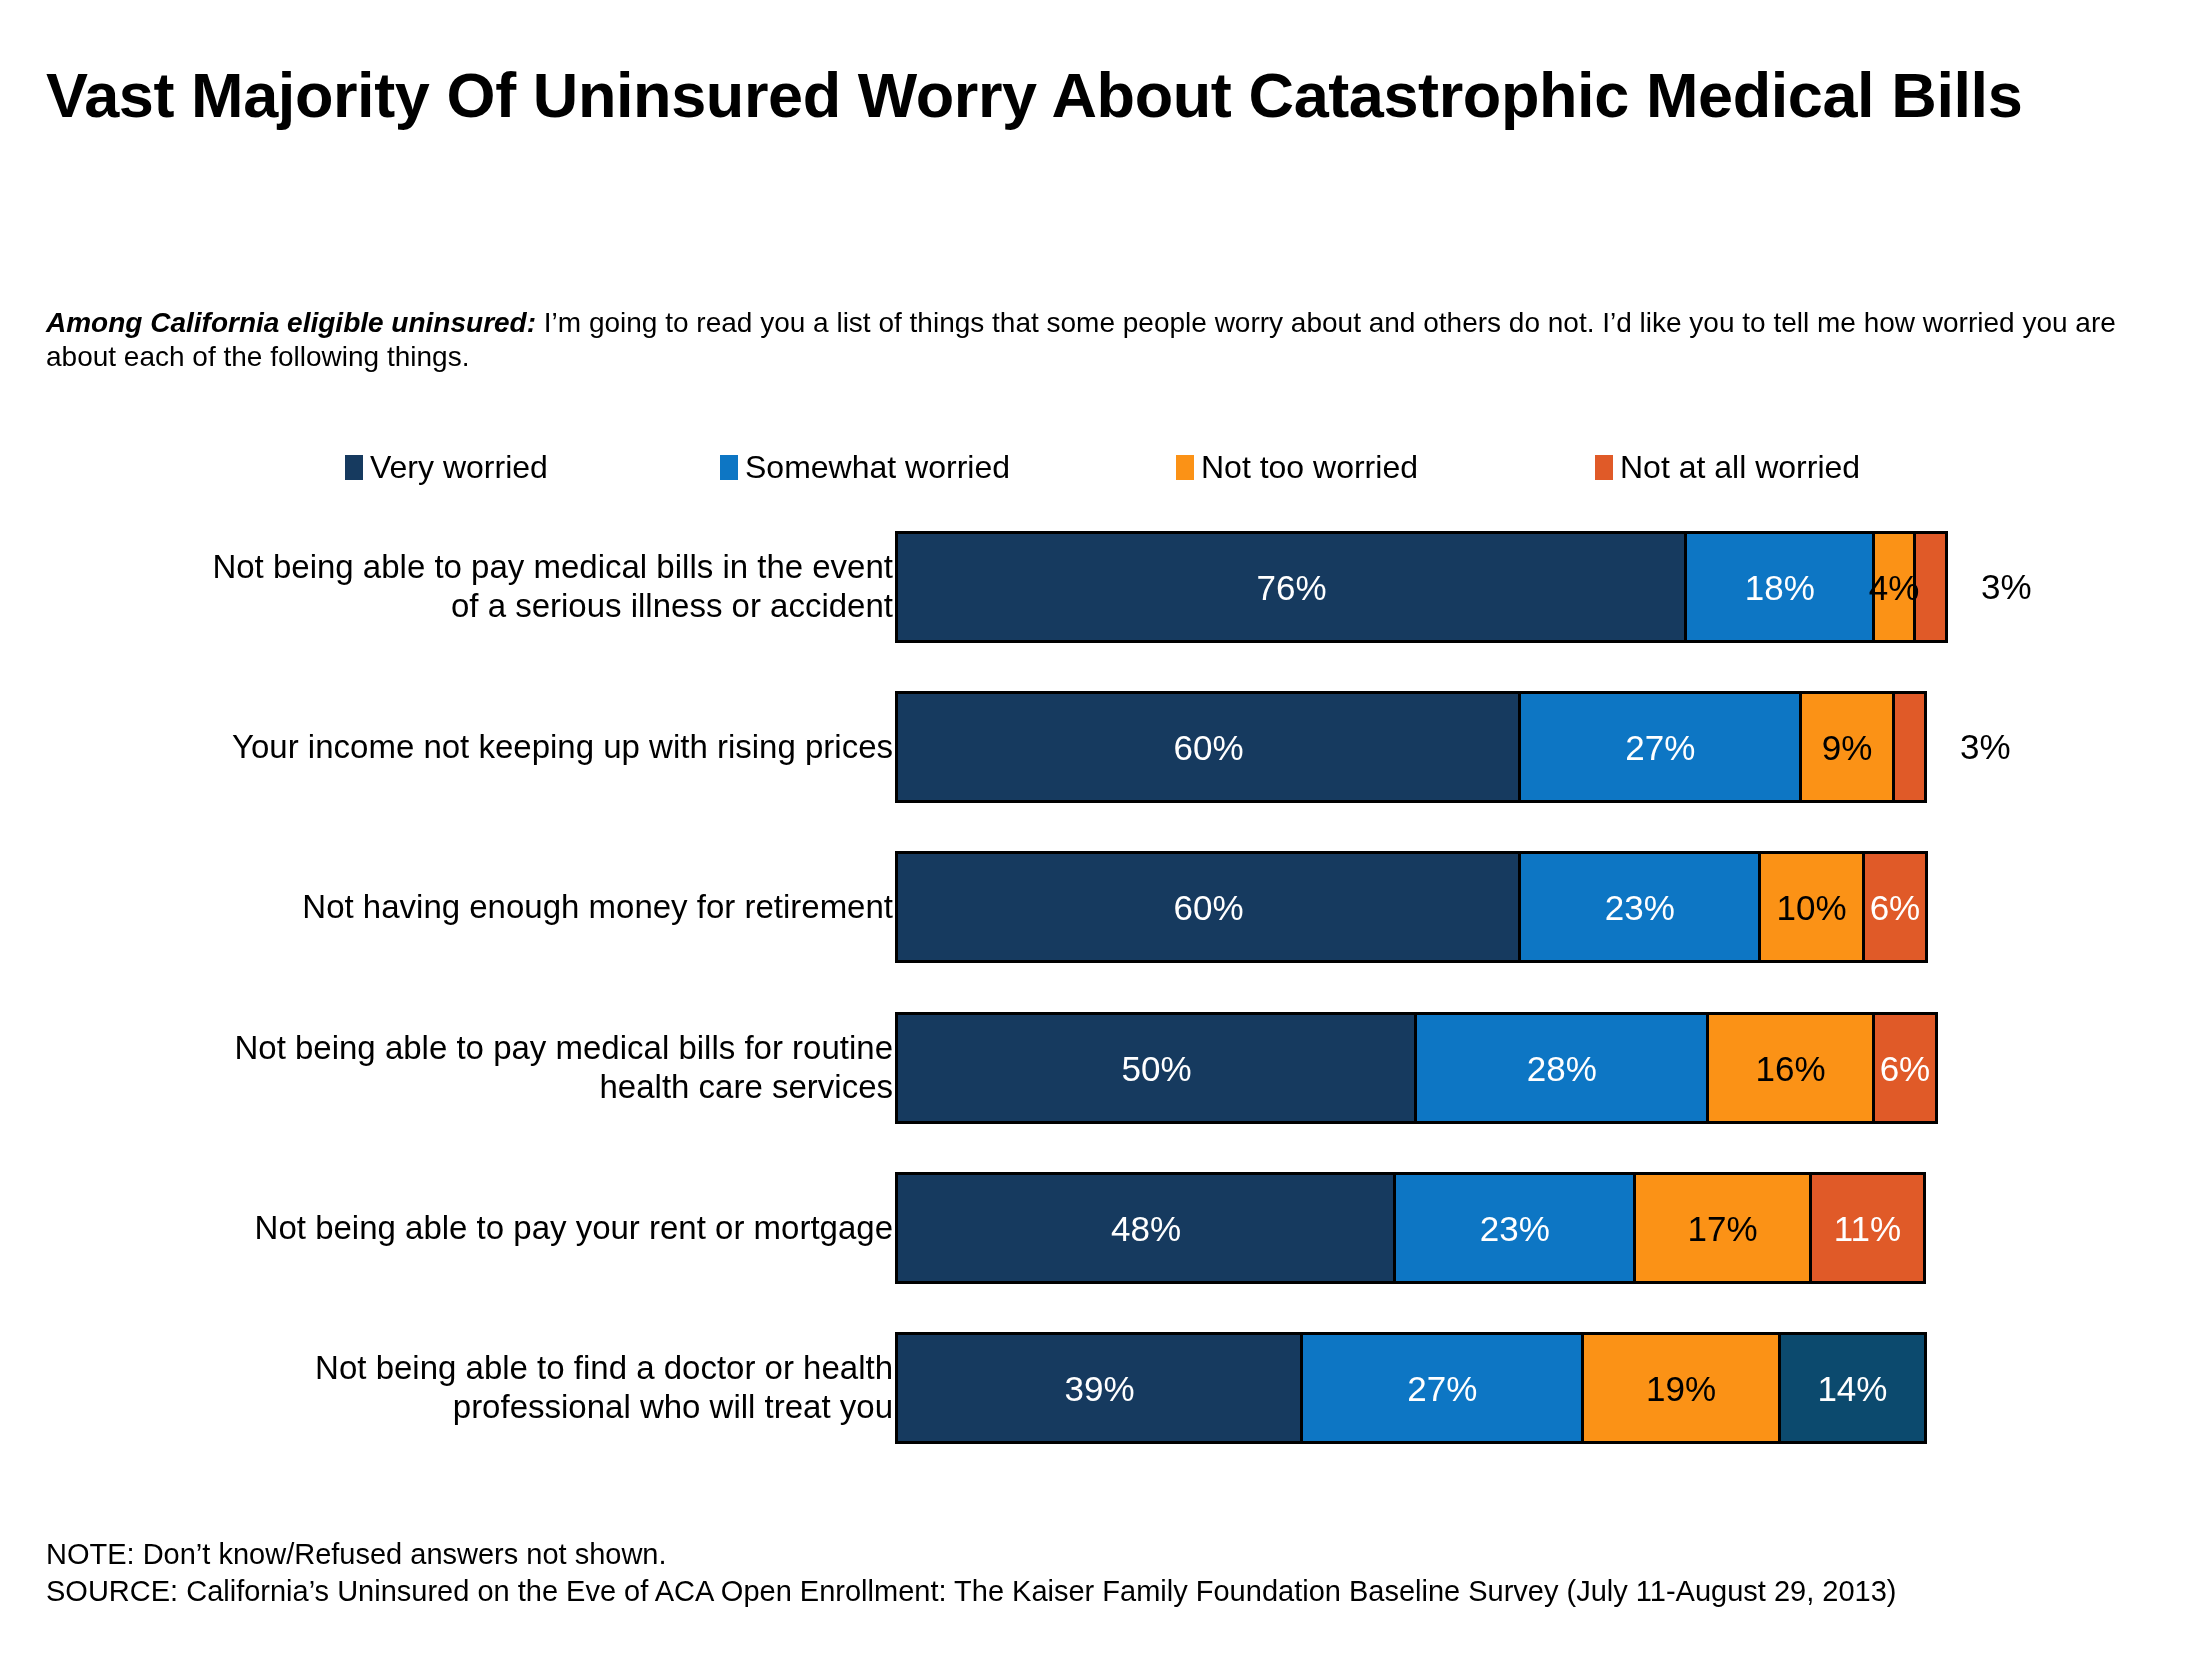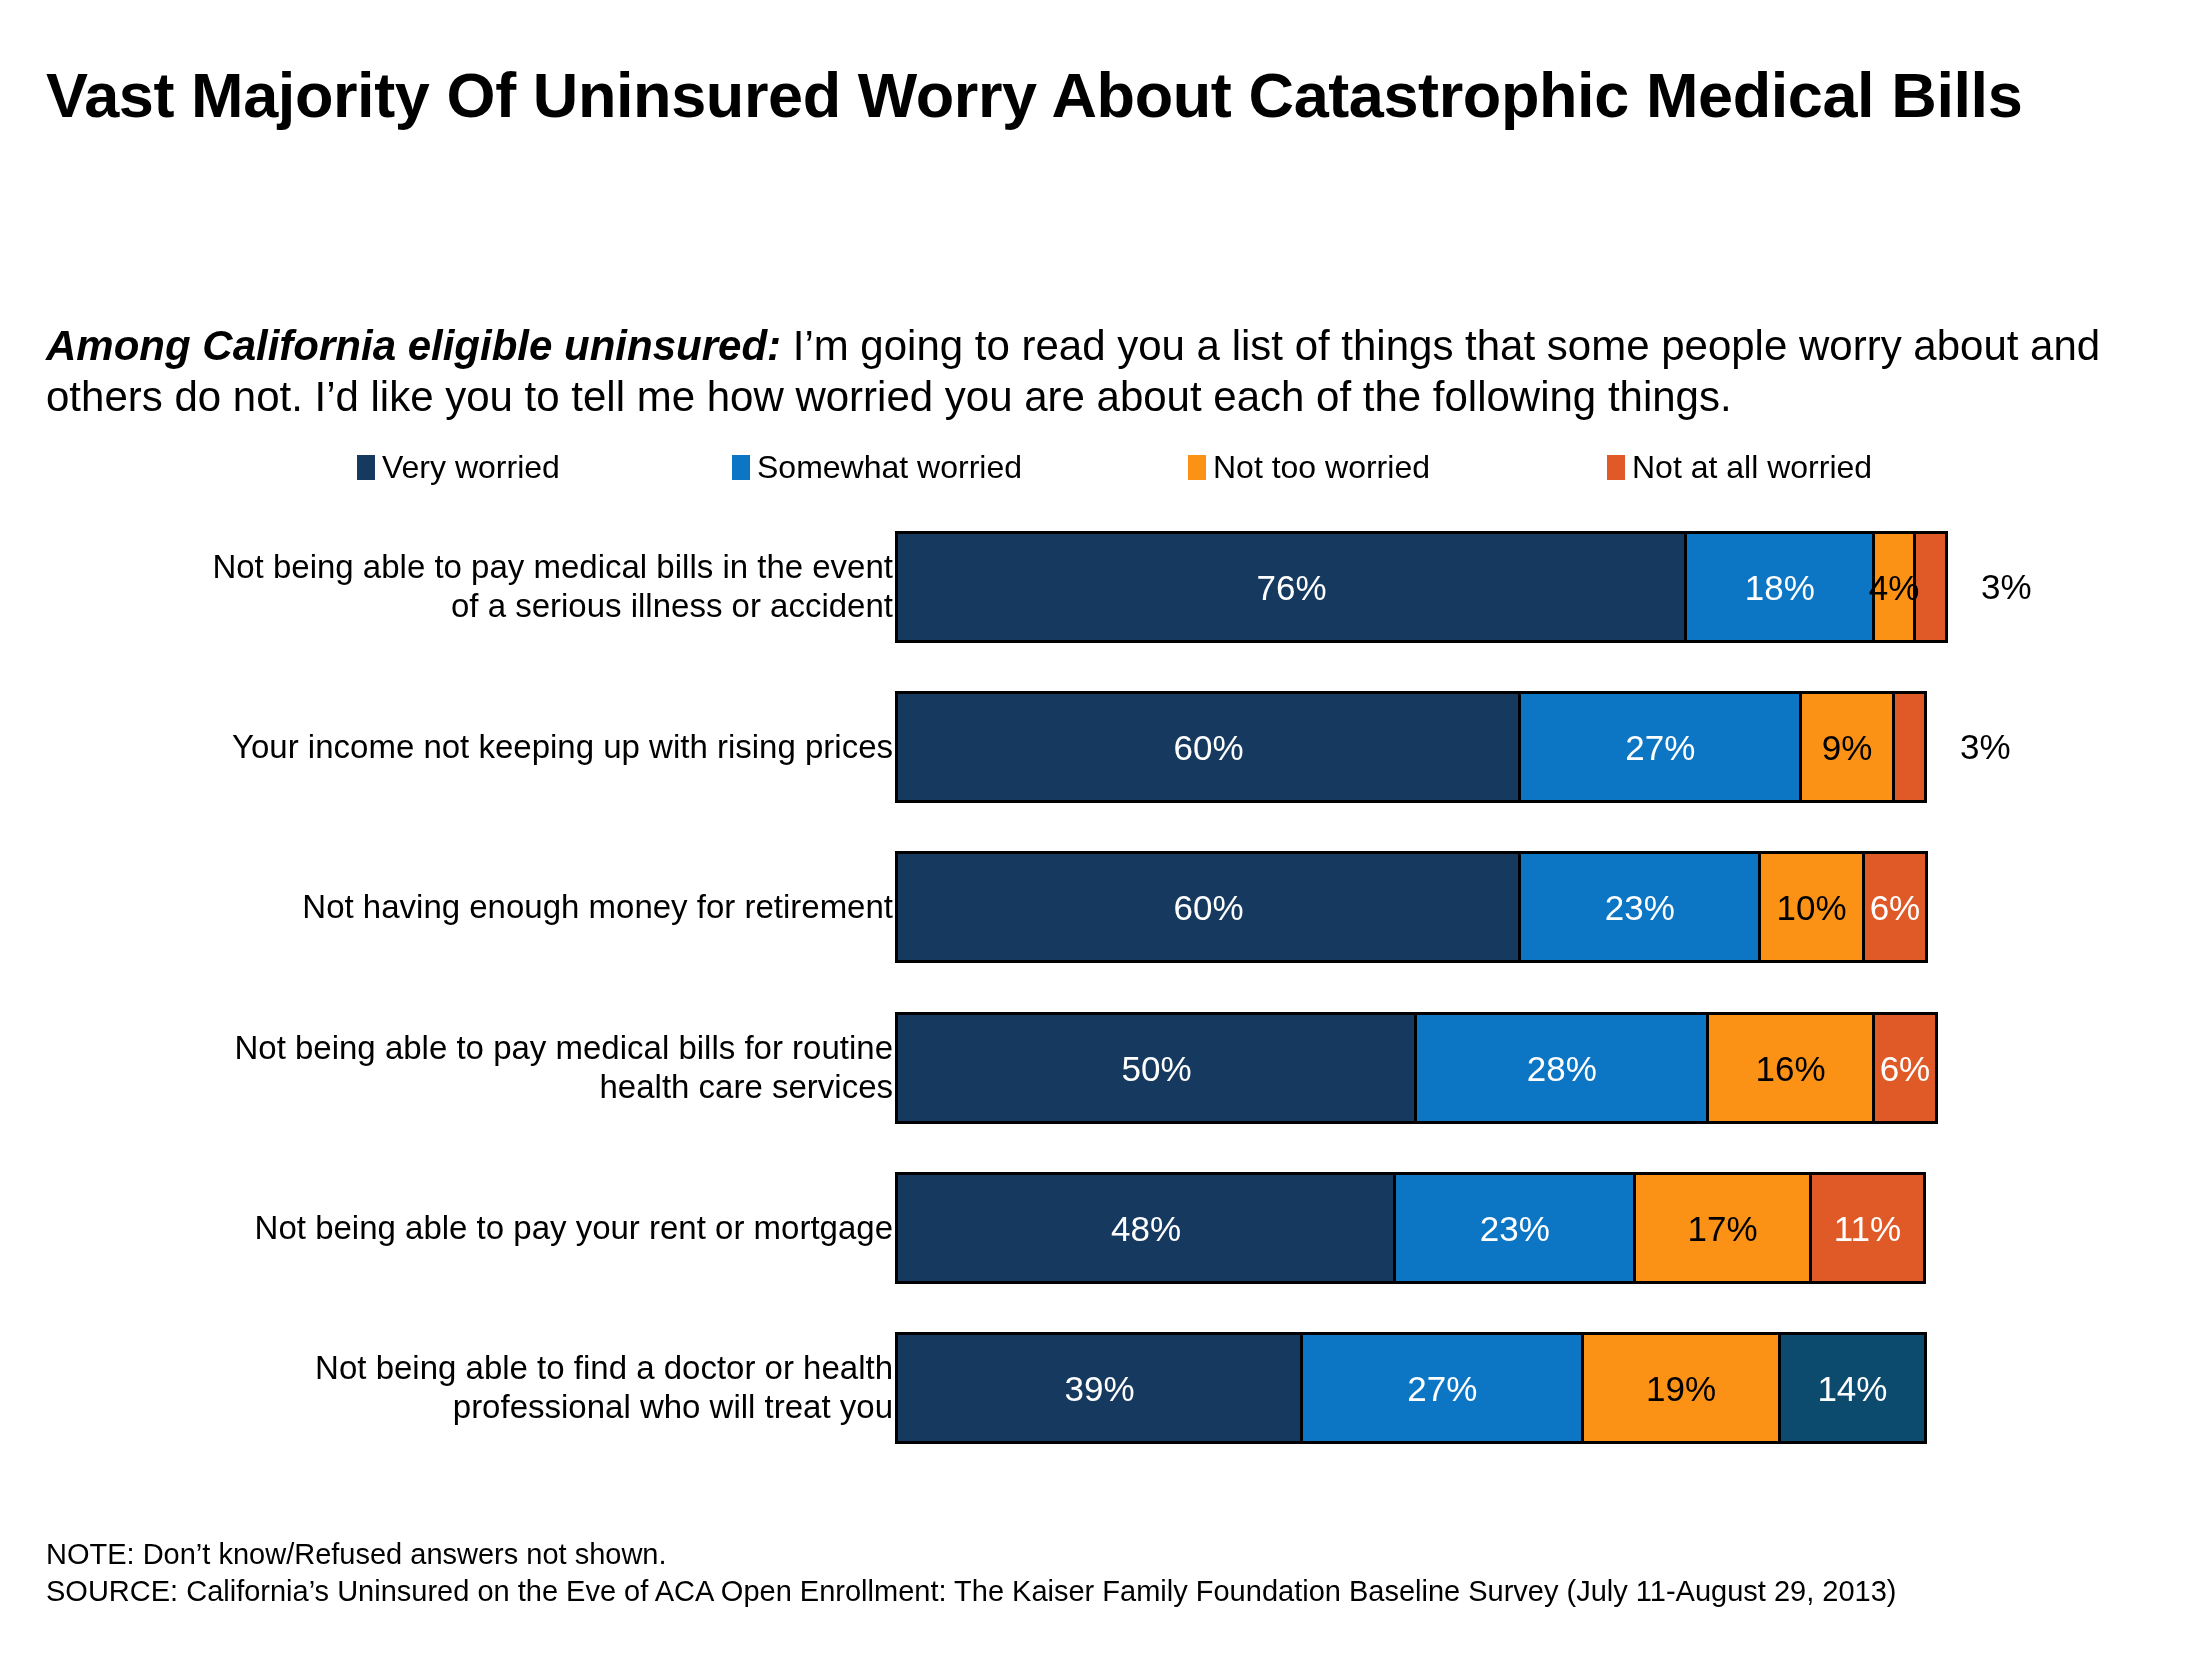--- a/index.html
+++ b/index.html
@@ -35,38 +35,37 @@
     letter-spacing: -0.4px;
     color: #000000;
   }
 
   
   .subtitle {
     position: absolute;
     left: 46px;
     top: 278px;
     width: 2102px;
-    font-size: 42px;
+    font-size: 28px;
     line-height: 1.22;
     font-stretch: condensed;
     color: #000000;
   }
   .subtitle .lead {
     font-style: italic;
     font-weight: bold;
   }
 
   
   .legend {
     position: absolute;
     left: 345px;
     top: 445px;
     width: 1617px;
     height: 44px;
-    margin-left: 12px;
   }
   .legend-item {
     position: absolute;
     display: flex;
     align-items: center;
     height: 44px;
     white-space: nowrap;
   }
   .legend-item:nth-child(1) { left: 0px; }
   .legend-item:nth-child(2) { left: 375px; }

